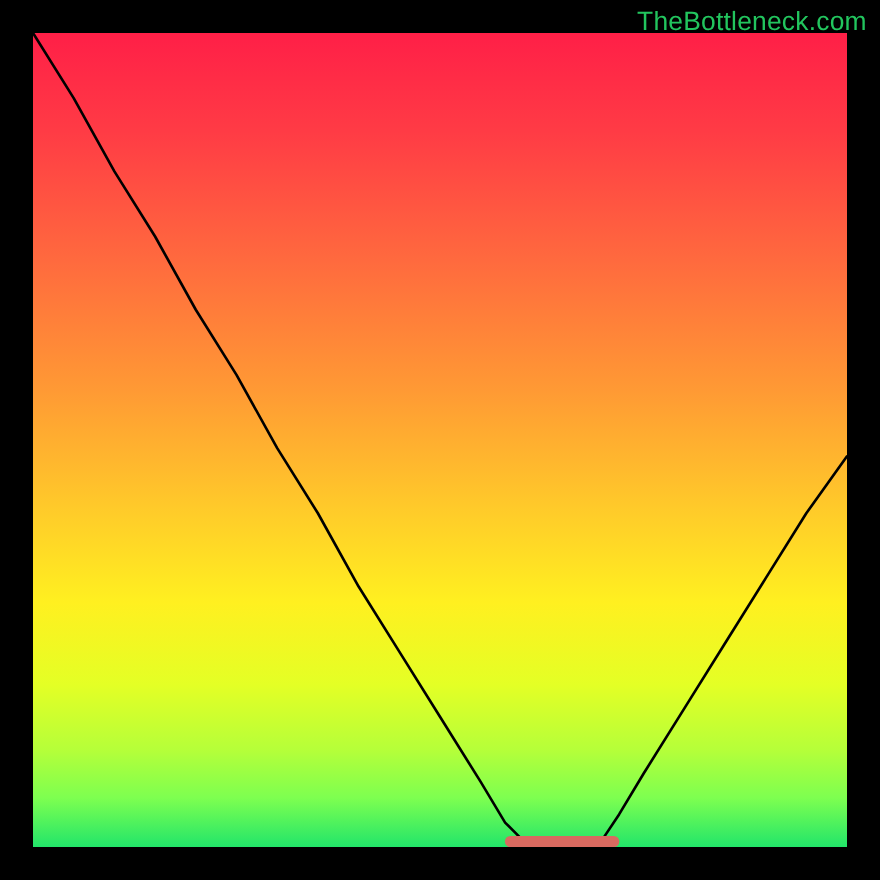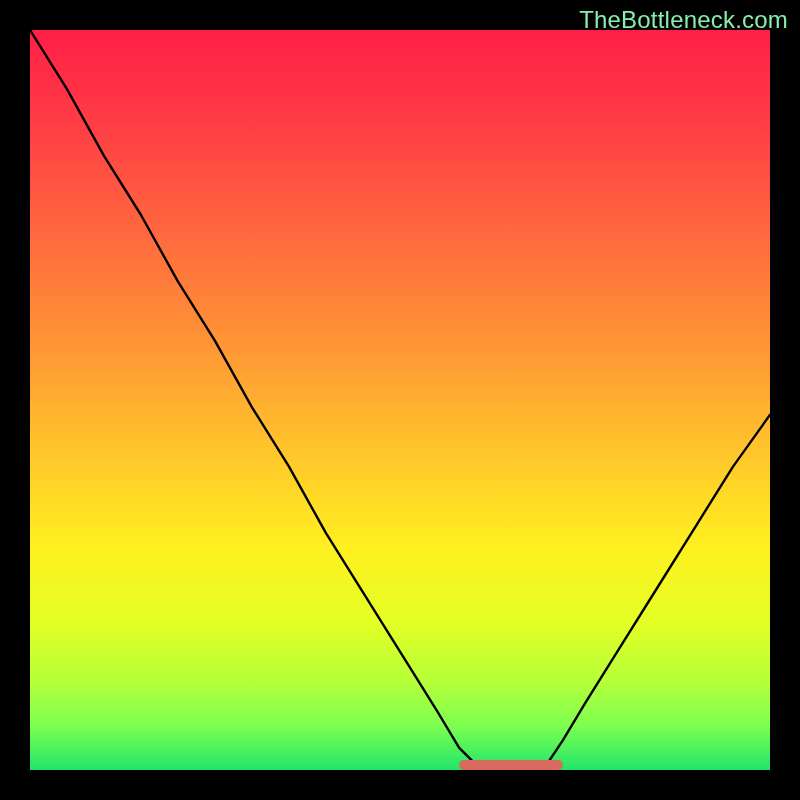--- a/index.html
+++ b/index.html
@@ -29,21 +29,21 @@
     position: absolute;
     left: 0;
     top: 0;
     width: 100%;
     height: 100%;
   }
   .watermark {
     position: absolute;
     top: 6px;
     right: 12px;
-    color: #86efac;
+    color: #22c55e;
     font-size: 24px;
     font-weight: 500;
     letter-spacing: 0.2px;
     user-select: none;
     margin-left: 38px;
   }
   svg.curve {
     position: absolute;
     left: 0;
     top: 0;

